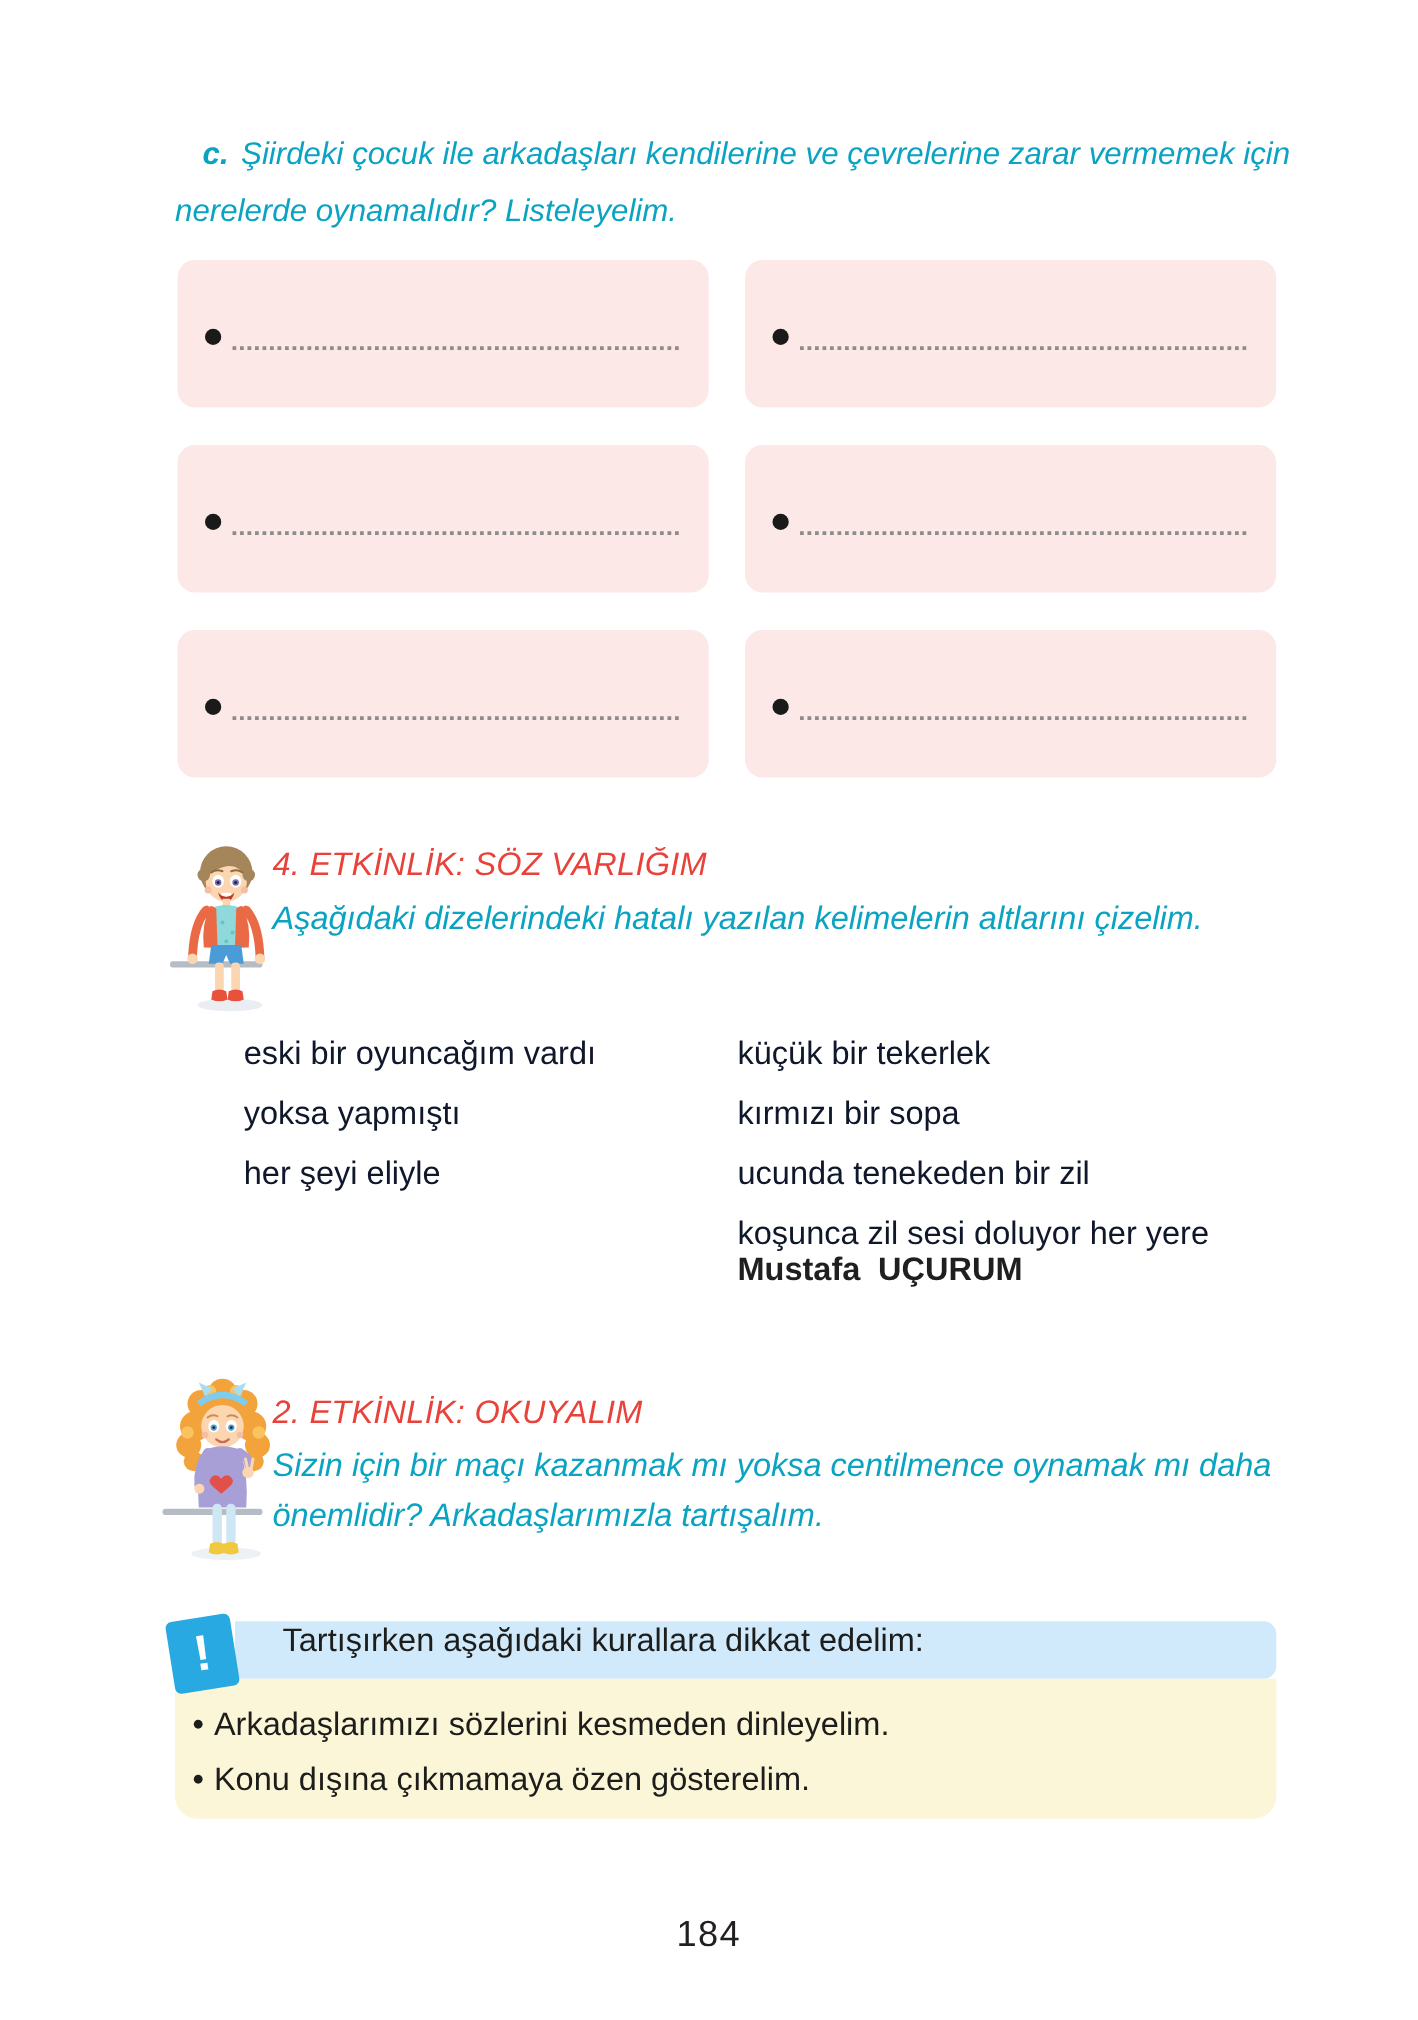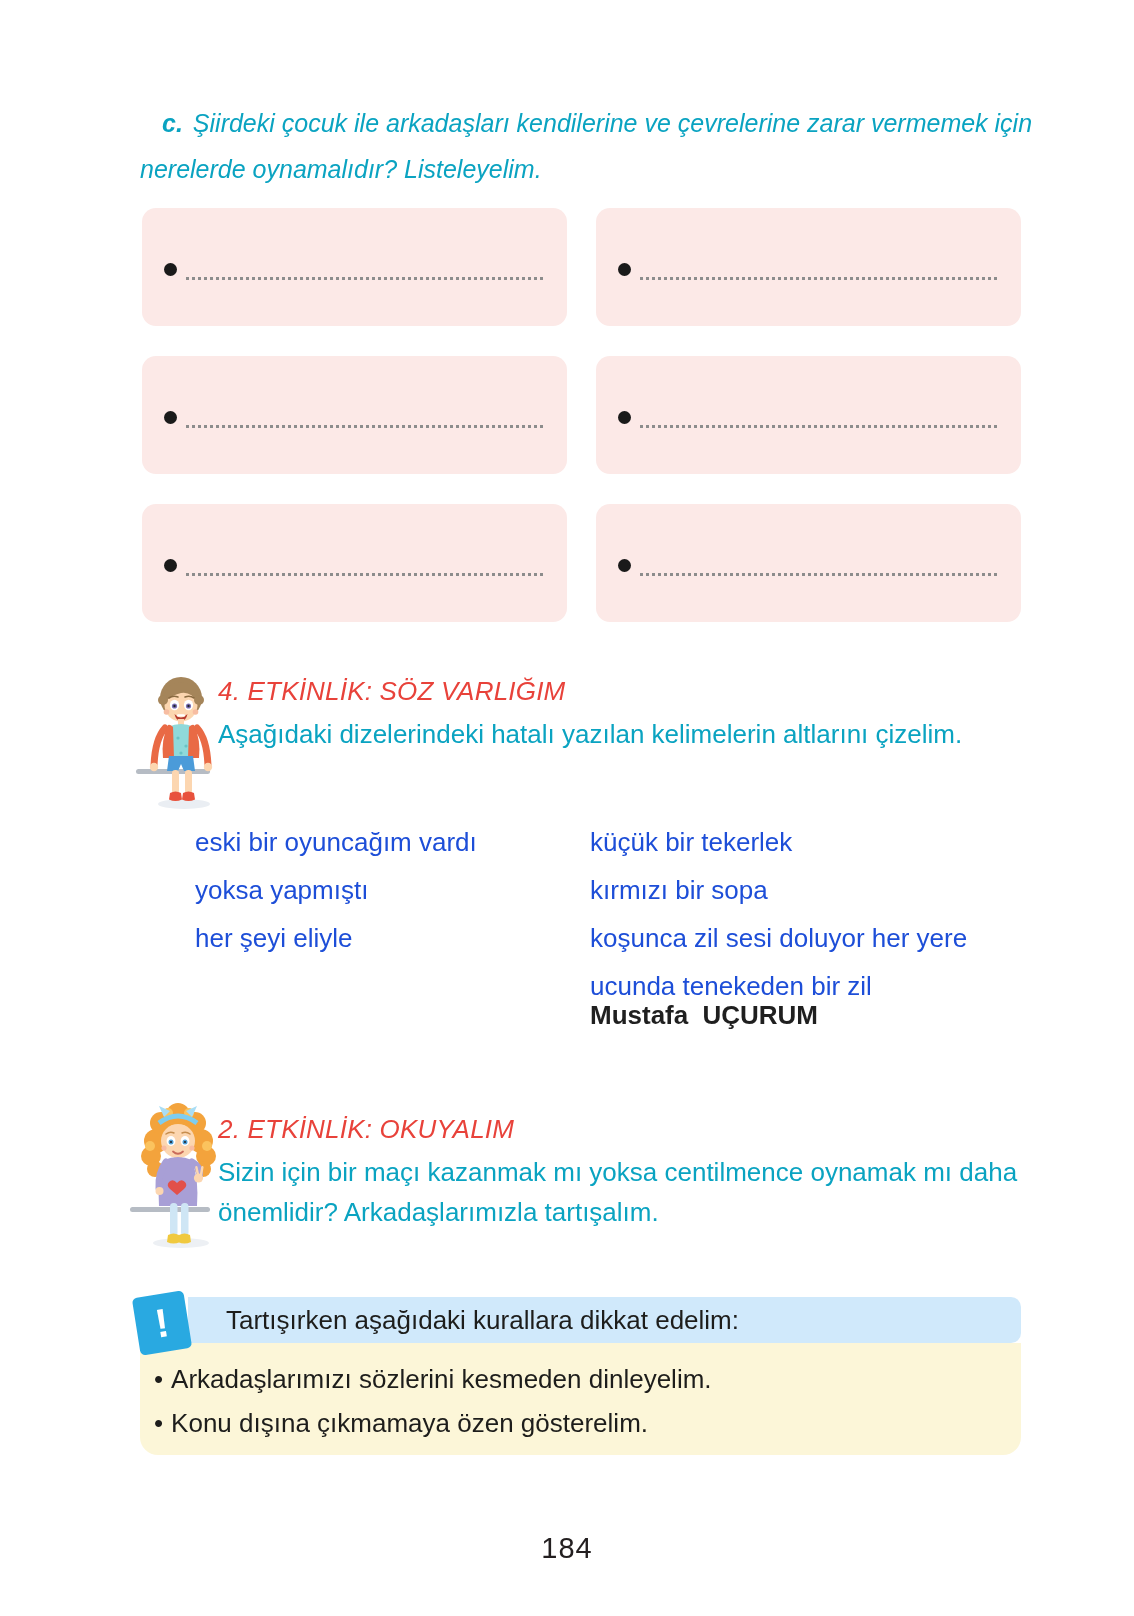--- a/index.html
+++ b/index.html
@@ -39,37 +39,37 @@
   .r1{top:208px}.r2{top:356px}.r3{top:504px}
   .c1{left:142px}.c2{left:596px}
   
   .act-title{
     position:absolute;left:218px;
     font-style:italic;font-size:26px;font-weight:500;
     color:#e8423a;letter-spacing:.2px;white-space:nowrap;
   }
   .act-instr{
     position:absolute;left:218px;
-    font-size:26px;line-height:40px;
+    font-style:italic;font-size:26px;line-height:40px;
     color:#0aa3c1;
   }
   
-  .poem-col{position:absolute;top:818px;font-size:26px;line-height:48px;color:#1d4ed8;}
+  .poem-col{position:absolute;top:818px;font-size:26px;line-height:48px;color:#0f172a;}
   .poem-left{left:195px;}
   .poem-right{left:590px;}
   .poem-author{
     position:absolute;top:1000px;left:590px;width:410px;
     text-align:left;font-size:26px;font-weight:bold;color:#1f1f1f;
     word-spacing:7px;
   }
   
   .note-band{
     position:absolute;left:188px;top:1297px;width:833px;height:46px;
     background:#d0e9fb;border-radius:0 10px 10px 0;
-    display:flex;align-items:center;
+    display:flex;align-items:flex-start;
   }
   .note-band .band-text{
     margin-left:38px;font-size:26px;color:#1d1d1b;
   }
   .note-body{
     position:absolute;left:140px;top:1343px;width:881px;height:112px;
     background:#fcf6d8;border-radius:12px 0 18px 18px;
     box-sizing:border-box;padding:14px 20px 0 14px;
   }
   .note-item{
@@ -182,22 +182,22 @@
   <div class="act-instr" style="top:714px;width:800px">Aşağıdaki dizelerindeki hatalı yazılan kelimelerin altlarını çizelim.</div>
 
   <div class="poem-col poem-left">
     <div>eski bir oyuncağım vardı</div>
     <div>yoksa yapmıştı</div>
     <div>her şeyi eliyle</div>
   </div>
   <div class="poem-col poem-right">
     <div>küçük bir tekerlek</div>
     <div>kırmızı bir sopa</div>
+    <div>ucunda tenekeden bir zil</div>
     <div>koşunca zil sesi doluyor her yere</div>
-    <div>ucunda tenekeden bir zil</div>
   </div>
   <div class="poem-author">Mustafa UÇURUM</div>
 
   <svg class="illus illus-girl" viewBox="0 0 105 155">
     <ellipse cx="55" cy="147" rx="28" ry="5" fill="#edf0f4"></ellipse>
     <rect x="4" y="111" width="80" height="5" rx="2.5" fill="#b6bcc4"></rect>
     <g fill="#f3a33c">
       <circle cx="30" cy="45" r="12"></circle>
       <circle cx="25" cy="60" r="10"></circle>
       <circle cx="75" cy="45" r="12"></circle>

